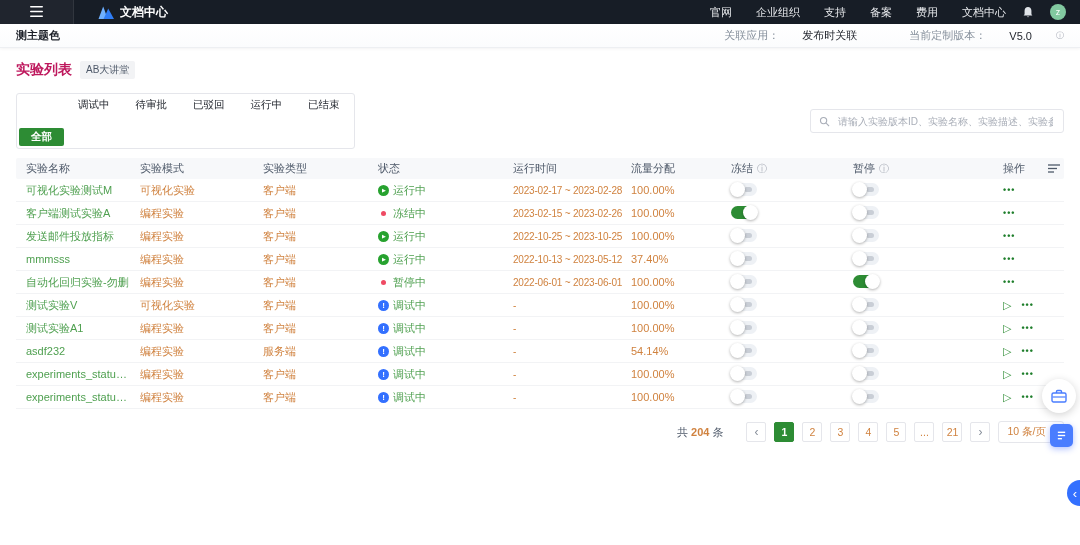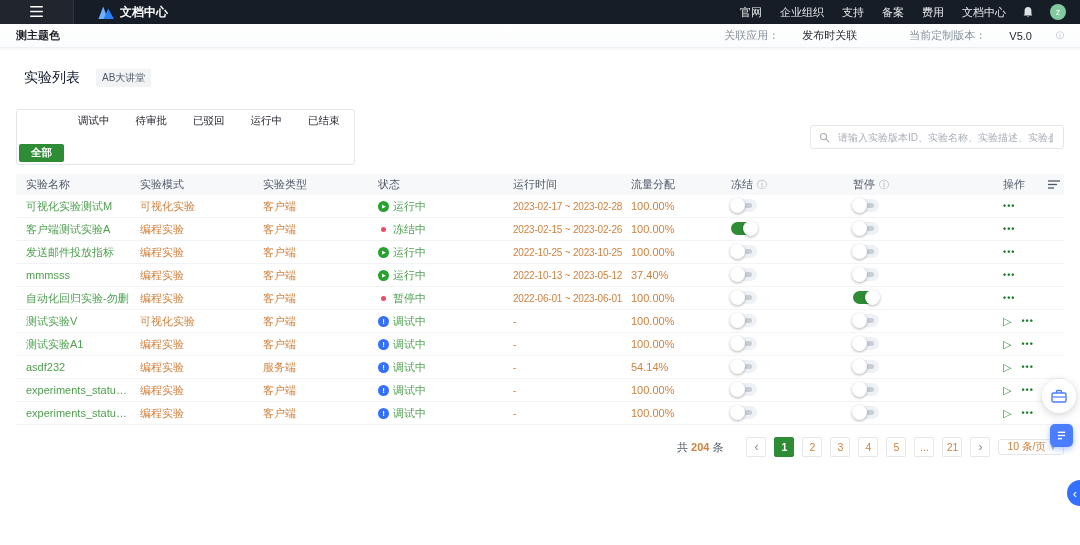--- a/index.html
+++ b/index.html
@@ -8,38 +8,38 @@
 
   
   .topbar{height:24px;background:#171d26;display:flex;align-items:center;justify-content:space-between;color:#e8eaed;}
   .tb-left{display:flex;align-items:center;height:100%;}
   .tb-menu{width:74px;height:100%;display:flex;align-items:center;justify-content:center;
     background:rgba(255,255,255,.04);border-right:1px solid rgba(255,255,255,.08);cursor:pointer;}
   .tb-brand{display:flex;align-items:center;gap:6px;margin-left:24px;font-size:12px;font-weight:700;color:#fff;cursor:pointer;}
   .tb-search{margin-left:30px;width:152px;height:16px;background:#242b35;border:1px solid #39414c;border-radius:3px;
     display:flex;align-items:center;gap:5px;padding:0 7px;font-size:10px;color:#7d8691;cursor:text;}
   .tb-right{display:flex;align-items:center;gap:16px;padding-right:14px;font-size:11px;}
-  .tb-nav{display:flex;gap:18px;}
+  .tb-nav{display:flex;gap:24px;}
   .tb-nav span{cursor:pointer;color:#e8eaed;}
   .bell{display:flex;align-items:center;cursor:pointer;}
   .avatar{width:16px;height:16px;border-radius:50%;background:#82c9a0;color:#fff;font-size:9px;
     display:flex;align-items:center;justify-content:center;cursor:pointer;}
 
   
   .appbar{height:24px;display:flex;align-items:center;justify-content:space-between;padding:0 16px;
     border-bottom:1px solid #edeff2;background:linear-gradient(#fff,#fbfcfd);box-shadow:0 1px 3px rgba(0,0,0,.05);}
   .app-title{font-size:11px;font-weight:700;color:#1d2129;}
   .app-right{font-size:11px;color:#86909c;display:flex;align-items:center;gap:23px;}
   .app-right .val{color:#1d2129;}
   .sup-i{font-size:8px;color:#a9aeb8;vertical-align:super;margin-left:1px;}
 
   
   main{padding:0 16px;}
   .title-row{margin-top:13px;display:flex;align-items:center;gap:8px;}
-  h1{font-size:14px;font-weight:400;margin:8px;color:#0f172a;}
+  h1{font-size:14px;font-weight:700;margin:0;color:#be185d;}
   .badge{background:#f2f3f5;color:#4e5969;font-size:10px;padding:2px 6px;border-radius:2px;}
   .title-actions{margin-left:auto;display:flex;gap:10px;}
   .btn-draft{height:24px;padding:0 14px;background:#fff;border:1px solid #f3c4a0;color:#e2572b;
     font-size:11px;border-radius:3px;font-weight:700;cursor:pointer;}
   .btn-create{height:24px;padding:0 12px;background:#2d8c34;border:none;color:#fff;font-size:11px;
     border-radius:3px;display:flex;align-items:center;gap:5px;font-weight:700;cursor:pointer;}
   .plus{font-size:12px;font-weight:400;}
 
   .filter-row{margin-top:10px;}
   .select{width:182px;height:26px;border:1px solid #e5e6eb;border-radius:3px;display:flex;align-items:center;
@@ -89,21 +89,21 @@
   .more-btn{color:#1e7e2b;font-size:9px;font-weight:700;letter-spacing:1px;cursor:pointer;line-height:1;}
 
   
   .pager-row{margin-top:12px;display:flex;align-items:center;justify-content:flex-end;gap:8px;font-size:11px;color:#4e5969;}
   .total{margin-right:15px;}
   .total b{color:#d0823f;}
   .pbtn{min-width:20px;height:20px;border:1px solid #e5e6eb;border-radius:2px;display:inline-flex;align-items:center;
     justify-content:center;font-size:10.5px;color:#d0823f;background:#fff;padding:0 3px;cursor:pointer;}
   .pbtn.nav{color:#868e99;font-size:12px;}
   .pbtn.active{background:#2d8c34;color:#fff;border-color:#2d8c34;font-weight:700;}
-  .psize{height:16px;border:1px solid #e5e6eb;border-radius:3px;padding:0 8px;display:inline-flex;align-items:center;
+  .psize{height:22px;border:1px solid #e5e6eb;border-radius:3px;padding:0 8px;display:inline-flex;align-items:center;
     gap:5px;color:#d0823f;font-size:10.5px;background:#fff;cursor:pointer;}
   .chev2{color:#a9aeb8;font-size:8px;}
 
   
   .float-brief{position:absolute;left:1042px;top:379px;width:34px;height:34px;border-radius:50%;background:#fff;
     box-shadow:0 2px 8px rgba(0,0,0,.18);display:flex;align-items:center;justify-content:center;cursor:pointer;z-index:5;}
   .float-doc{position:absolute;left:1050px;top:424px;width:23px;height:23px;border-radius:5px;background:#4a7dff;
     display:flex;align-items:center;justify-content:center;box-shadow:0 2px 6px rgba(31,77,255,.35);cursor:pointer;z-index:5;}
   .float-edge{position:absolute;left:1067px;top:480px;width:26px;height:26px;border-radius:50%;background:#3370ff;
     color:#fff;display:flex;align-items:center;justify-content:center;font-size:13px;cursor:pointer;z-index:5;padding-right:10px;}

